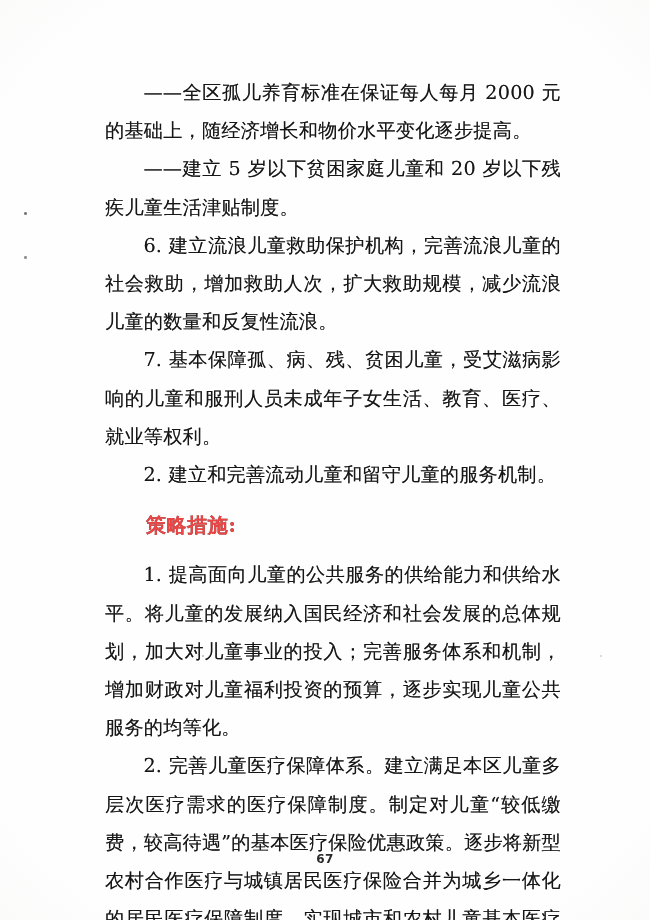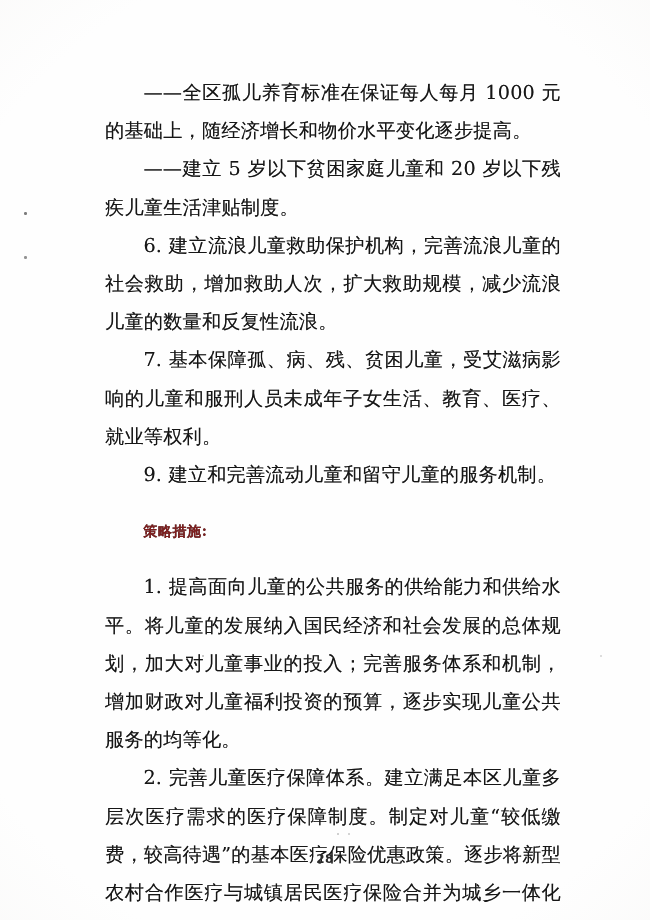--- a/index.html
+++ b/index.html
@@ -60,24 +60,24 @@
 
   .para.indent {
     text-indent: 2em;
   }
 
   .para.dash {
     text-indent: 2em;
   }
 
   .heading {
-    margin: 18px;
-    font-size: 14px;
+    margin: 12px;
+    font-size: 20px;
     line-height: 38.2px;
-    color: #7f1d1d;
+    color: #ef4444;
     font-weight: 700;
     text-indent: 1.45em;
     letter-spacing: 0.6px;
     text-shadow: 0 0 0.6px rgba(10,10,10,0.75);
   }
 
   
   #page-number {
     position: absolute;
     left: 0;
@@ -105,39 +105,39 @@
   .speckle.s5 { left: 348px; top: 833px; width: 2px; height: 2px; opacity: 0.28; }
   .speckle.s6 { left: 600px; top: 655px; width: 2px; height: 2px; opacity: 0.22; }
 </style>
 </head>
 <body>
 
 <div id="page">
 
   <div id="text-body">
 
-    <p class="para dash">——全区孤儿养育标准在保证每人每月 1000 元的基础上，随经济增长和物价水平变化逐步提高。</p>
+    <p class="para dash">——全区孤儿养育标准在保证每人每月 2000 元的基础上，随经济增长和物价水平变化逐步提高。</p>
 
     <p class="para dash">——建立 5 岁以下贫困家庭儿童和 20 岁以下残疾儿童生活津贴制度。</p>
 
     <p class="para indent">6. 建立流浪儿童救助保护机构，完善流浪儿童的社会救助，增加救助人次，扩大救助规模，减少流浪儿童的数量和反复性流浪。</p>
 
     <p class="para indent">7. 基本保障孤、病、残、贫困儿童，受艾滋病影响的儿童和服刑人员未成年子女生活、教育、医疗、就业等权利。</p>
 
-    <p class="para indent">9. 建立和完善流动儿童和留守儿童的服务机制。</p>
+    <p class="para indent">2. 建立和完善流动儿童和留守儿童的服务机制。</p>
 
     <p class="heading">策略措施:</p>
 
     <p class="para indent">1. 提高面向儿童的公共服务的供给能力和供给水平。将儿童的发展纳入国民经济和社会发展的总体规划，加大对儿童事业的投入；完善服务体系和机制，增加财政对儿童福利投资的预算，逐步实现儿童公共服务的均等化。</p>
 
     <p class="para indent">2. 完善儿童医疗保障体系。建立满足本区儿童多层次医疗需求的医疗保障制度。制定对儿童“较低缴费，较高待遇”的基本医疗保险优惠政策。逐步将新型农村合作医疗与城镇居民医疗保险合并为城乡一体化的居民医疗保障制度，实现城市和农村儿童基本医疗保障均等化，统一政策、统一补助、统一筹资标准和保证保障水平一致。逐步扩大基本医疗保险统筹基金对参保儿童的支付范围，提高基本医疗保险</p>
 
   </div>
 
-  <div id="page-number">28</div>
+  <div id="page-number">67</div>
 
   <span class="speckle s1"></span>
   <span class="speckle s2"></span>
   <span class="speckle s3"></span>
   <span class="speckle s4"></span>
   <span class="speckle s5"></span>
   <span class="speckle s6"></span>
 
 </div>
 

